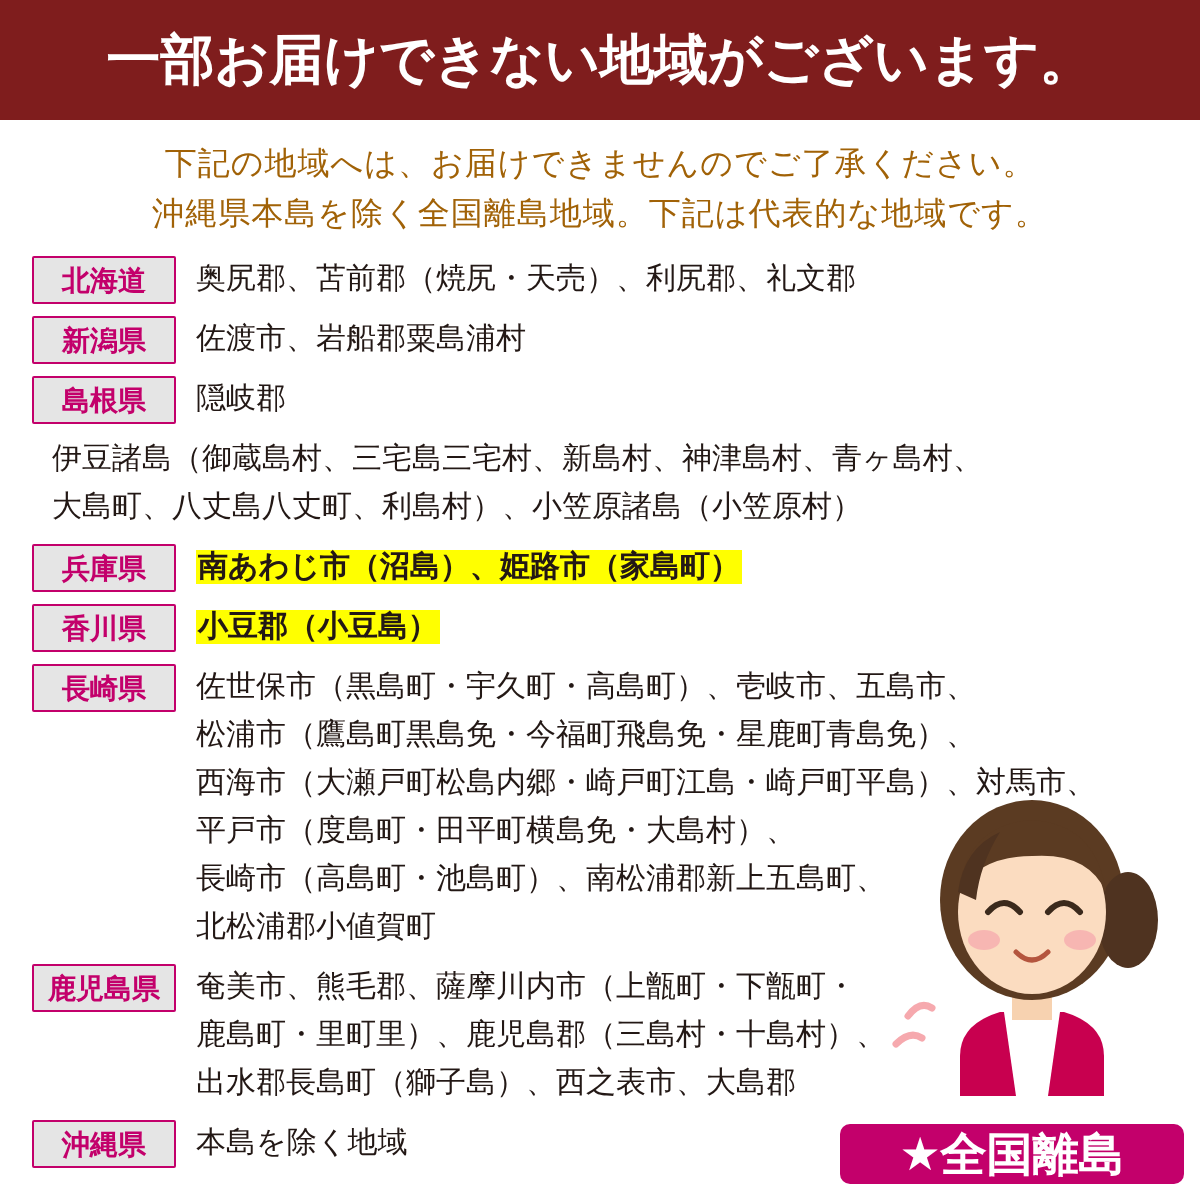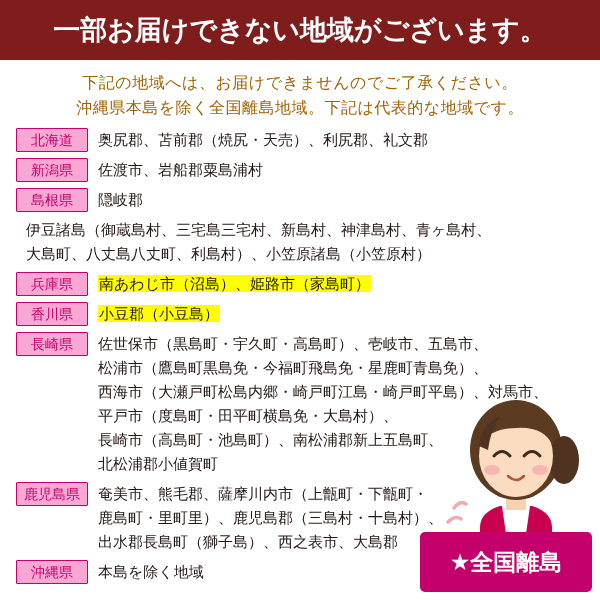--- a/index.html
+++ b/index.html
@@ -62,63 +62,63 @@
     align-items: flex-start;
     margin-bottom: 6px;
   }
   .pref {
     flex: 0 0 72px;
     width: 72px;
     box-sizing: border-box;
     border: 1.6px solid #c3006b;
     color: #c3006b;
     font-size: 14px;
-    font-weight: normal;
+    font-weight: bold;
     text-align: center;
     padding: 2px 0 2px 0;
     line-height: 18px;
     border-radius: 1px;
-    background: #f9a8d4;
+    background: #e5e5e5;
     letter-spacing: 0px;
   }
   .areas {
     flex: 1 1 auto;
     padding-left: 10px;
     font-size: 15px;
     line-height: 24px;
     color: #231815;
     letter-spacing: 0px;
   }
   .areas .sub {
     display: block;
   }
   .hl {
     background: #ffff00;
-    font-weight: normal;
+    font-weight: bold;
     color: #231815;
     padding: 0 1px;
   }
 
   
   .character {
     position: absolute;
     right: 8px;
     bottom: 52px;
     width: 152px;
     height: 160px;
     pointer-events: none;
   }
 
   
   .badge {
     position: absolute;
     right: 8px;
     bottom: 8px;
     width: 172px;
-    height: 60px;
+    height: 30px;
     background: #c3006b;
     color: #ffffff;
     border-radius: 5px;
     display: flex;
     align-items: center;
     justify-content: center;
     font-size: 23px;
     font-weight: bold;
     letter-spacing: 0px;
     box-sizing: border-box;

